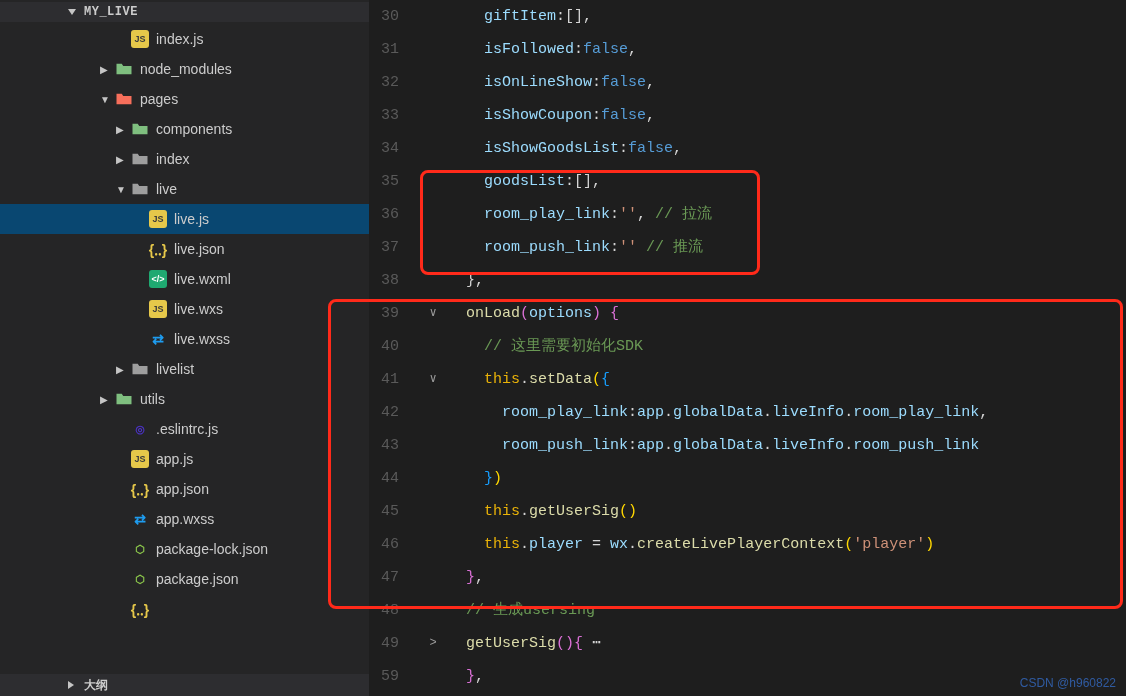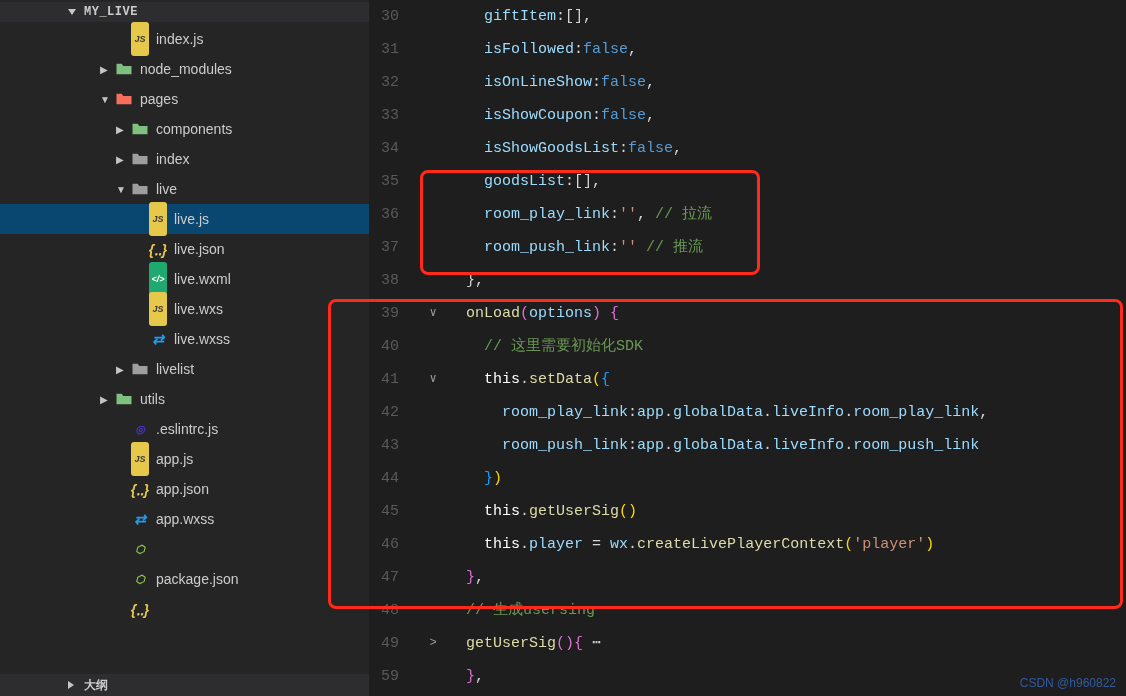--- a/index.html
+++ b/index.html
@@ -30,21 +30,21 @@
 .tree { flex:1; overflow:hidden; padding-top:2px; }
 .tree-row {
   display:flex; align-items:center; gap:7px;
   height:30px; cursor:pointer; white-space:nowrap;
   font-family:"Segoe UI",Arial,sans-serif; font-size:14px;
   color:#ccc;
 }
 .tree-row.active { background:#094771; }
 .arrow { width:8px; display:inline-block; color:#c5c5c5; font-size:10px; }
 .arrow.hidden { visibility:hidden; }
-.tree-icon { width:18px; height:34px; display:flex; align-items:center; justify-content:center; font-size:11px; font-weight:bold; border-radius:3px;font-style:italic; }
+.tree-icon { width:18px; height:18px; display:flex; align-items:center; justify-content:center; font-size:11px; font-weight:bold; border-radius:3px; }
 .ico-js { background:#e6c84a; color:#3b3b3b; font-size:9px; }
 .ico-json { color:#e6c84a; font-weight:bold; font-size:14px; }
 .ico-folder { color:#7fbf7f; }
 .ico-wxml { background:#1fa971; color:#fff; font-size:9px; border-radius:3px; }
 .ico-wxss { color:#1e9cef; font-size:14px; }
 .ico-node { color:#8cc84b; }
 .tree-label { flex:1; }
 .bottom-header {
   background:#2d2d30; color:#ccc; padding:3px 10px 3px 84px;
   font-size:12px; font-weight:bold; display:flex; align-items:center; gap:6px;
@@ -65,21 +65,21 @@
   color:#5a5a5a; user-select:none; line-height:33px; padding-top:0;
 }
 .gutter .ln { height:33px; position:relative;text-align:center; }
 .fold-col { width:18px; color:#9a9a9a; line-height:33px; }
 .fold-col div { height:33px; text-align:center; font-size:12px; }
 .code {
   flex:1; padding-left:6px; line-height:33px; position:relative; color:#d4d4d4;
 }
 .code .line { height:33px; white-space:pre; position:relative; }
 .tk-prop{color:#9cdcfe;} .tk-bool{color:#569cd6;}
-.tk-this{color:#ffffff;} .tk-str{color:#ce9178;} .tk-fn{color:#dcdcaa;}
+.tk-this{color:#eab308;} .tk-str{color:#ce9178;} .tk-fn{color:#dcdcaa;}
 .tk-com{color:#6a9955;margin-top:9px;} .tk-punc{color:#d4d4d4;}
 .tk-par{color:#9cdcfe;} .tk-brc{color:#da70d6;} .tk-brc2{color:#ffd700;}
 .tk-brc3{color:#179fff;}
 .highlight-box {
   position:absolute; border:3px solid #ff2a1a; border-radius:8px;
   pointer-events:none; z-index:10;
 }
 .watermark {
   position:absolute; right:10px; bottom:6px; color:#3b82f6;
   font-family:Arial,sans-serif; font-size:12px; opacity:.6;
@@ -204,20 +204,21 @@
         <span class="tree-label">app.json</span>
       </div>
       <div class="tree-row" style="padding-left: 116px;">
         <span class="arrow hidden">▶</span>
         <span class="tree-icon ico-wxss">⇄</span>
         <span class="tree-label">app.wxss</span>
       </div>
       <div class="tree-row" style="padding-left: 116px;">
         <span class="arrow hidden">▶</span>
         <span class="tree-icon ico-node">⬡</span>
+        <span class="tree-label">package-lock.json</span>
       </div>
       <div class="tree-row" style="padding-left: 116px;">
         <span class="arrow hidden">▶</span>
         <span class="tree-icon ico-node">⬡</span>
         <span class="tree-label">package.json</span>
       </div>
       <div class="tree-row" style="padding-left: 116px;">
         <span class="arrow hidden">▶</span>
         <span class="tree-icon ico-json">{‥}</span>
       </div>

